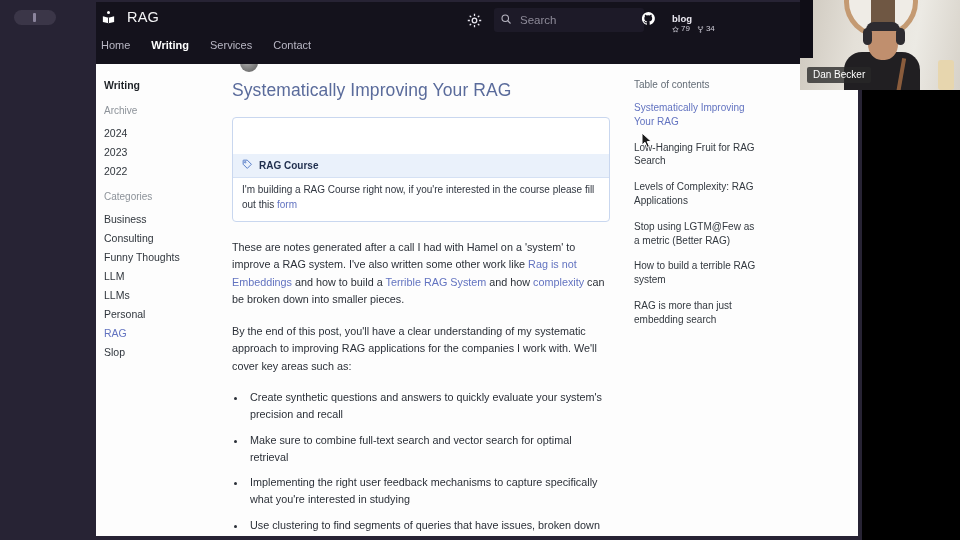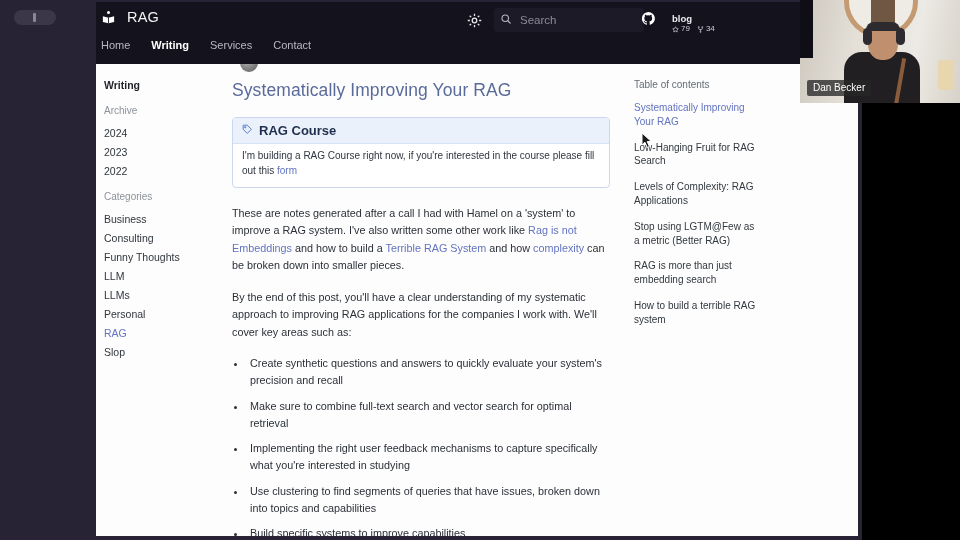--- a/index.html
+++ b/index.html
@@ -188,23 +188,24 @@
     overflow: hidden;
     background: #ffffff;
   }
   .callout-head {
     background: #eaf1fb;
     border-bottom: 1px solid #d5e1f4;
     padding: 5px 9px;
     display: flex;
     align-items: center;
     gap: 6px;
-    font-size: 13px;
+    font-size: 10px;
     font-weight: bold;
     color: #1f2e4d;
+    margin-top: 36px;
   }
   .callout-body {
     padding: 4px 9px 9px 9px;
     font-size: 10px;
     color: #303640;
     line-height: 1.5;
   }
   .article p {
     font-size: 10.8px;
     line-height: 1.62;
@@ -236,21 +237,21 @@
     text-decoration: none;
     margin-bottom: 12px;
     cursor: pointer;
   }
   .toc a.active { color: #6273c0; }
 
   
   #webcam {
     position: absolute;
     left: 800px; top: 0;
-    width: 160px; height: 103px;
+    width: 160px; height: 90px;
     overflow: hidden;
     background: #d8d2c9;
     z-index: 60;
   }
   .cam-wall {
     position: absolute; inset: 0;
     background:
       linear-gradient(100deg, #cdc7bd 0%, #e4e0d8 35%, #eceae4 70%, #d7d2c9 100%);
   }
   .cam-mirror {
@@ -497,22 +498,22 @@
         </ul>
 
       </div>
 
       <div class="toc">
         <div class="toc-title">Table of contents</div>
         <a class="active">Systematically Improving Your RAG</a>
         <a>Low-Hanging Fruit for RAG Search</a>
         <a>Levels of Complexity: RAG Applications</a>
         <a>Stop using LGTM@Few as a metric (Better RAG)</a>
+        <a>How to build a terrible RAG system</a>
         <a>RAG is more than just embedding search</a>
-        <a>How to build a terrible RAG system</a>
       </div>
     </div>
 
     <span id="cursor">
       <svg width="13" height="17" viewBox="0 0 13 17">
         <path d="M1 1 L1 13 L4 10.3 L6.2 15.4 L8.4 14.4 L6.2 9.6 L10.2 9.4 Z" fill="#1b1b1b" stroke="#ffffff" stroke-width="1"></path>
       </svg>
     </span>
   </div>
 

